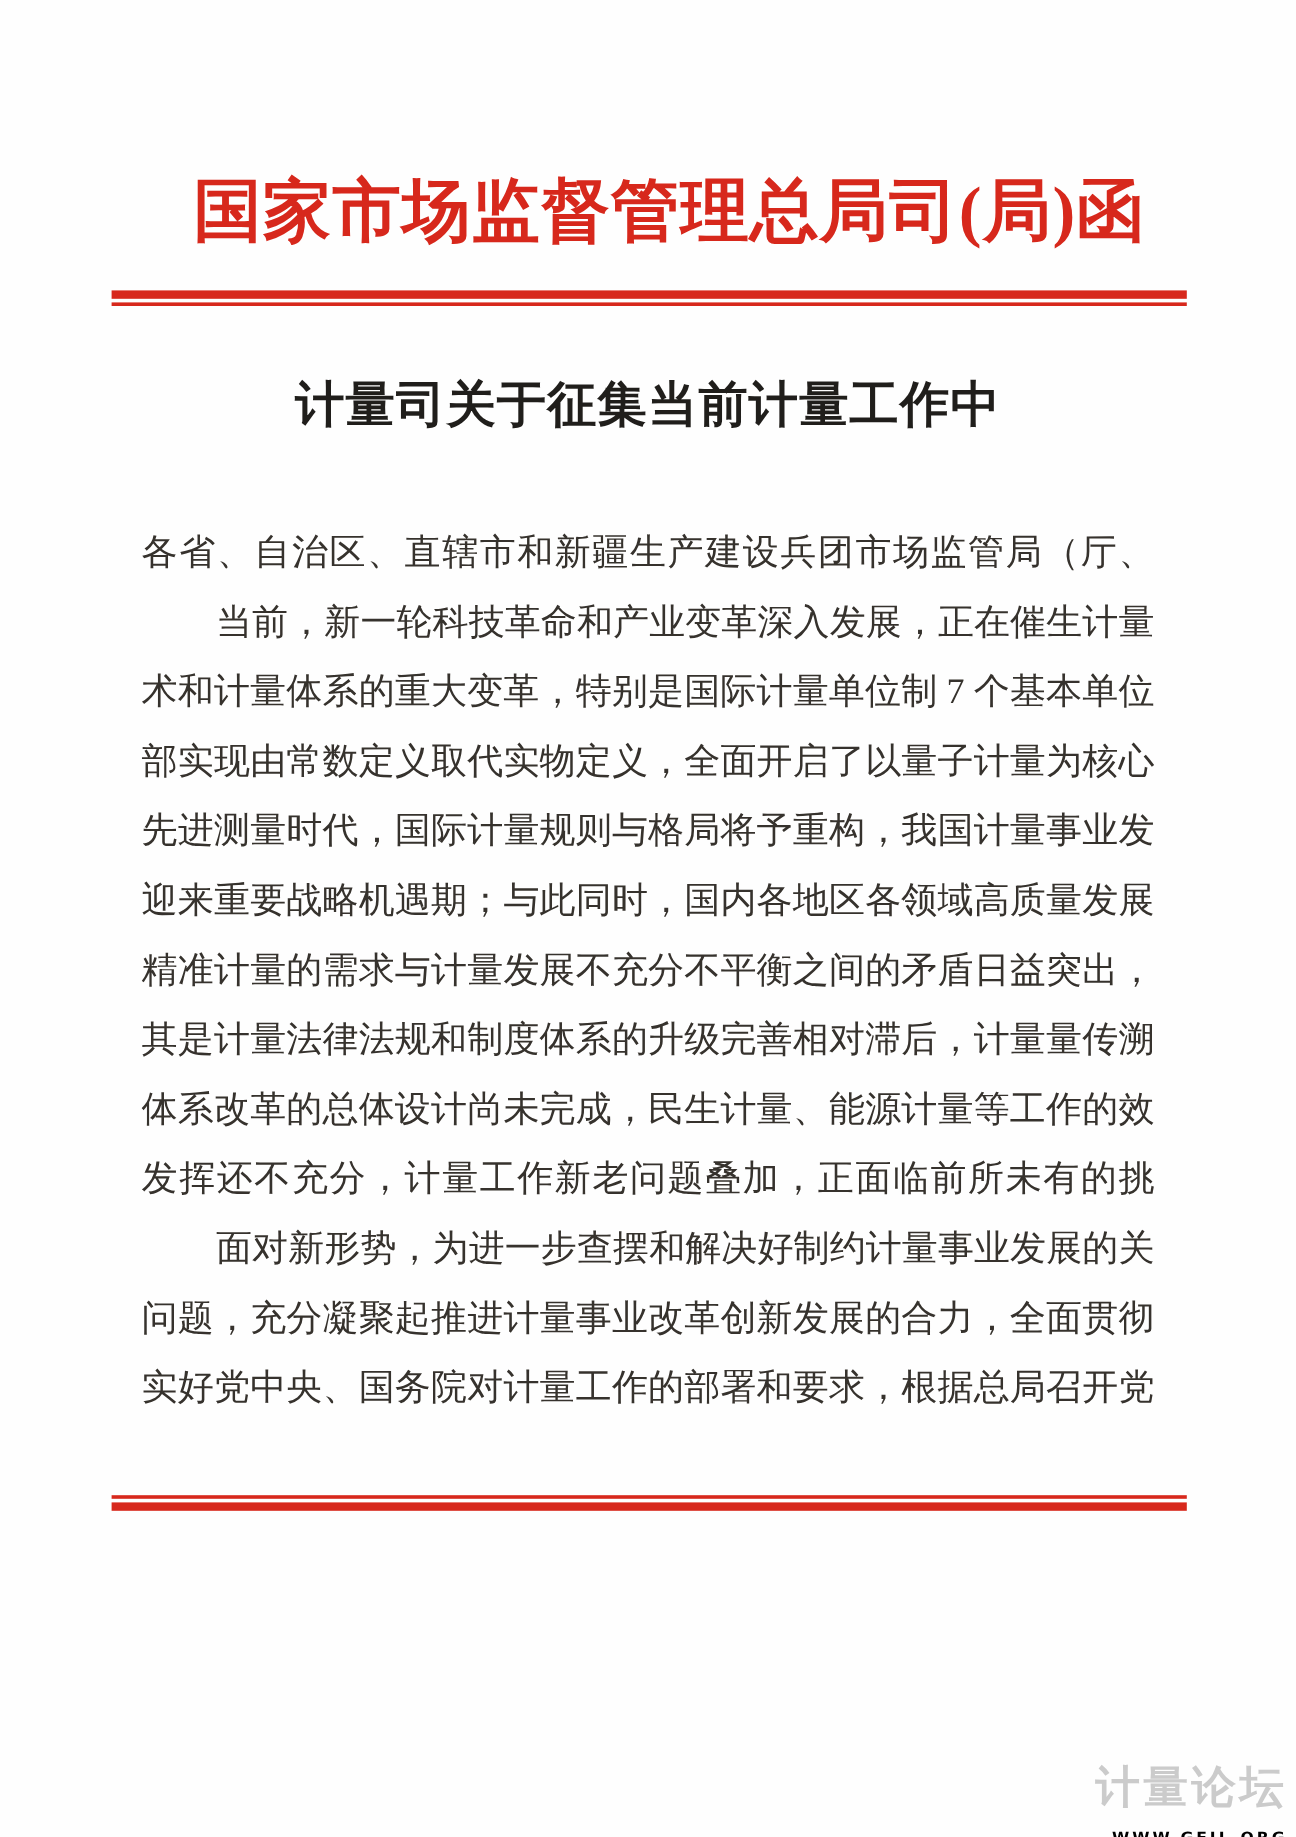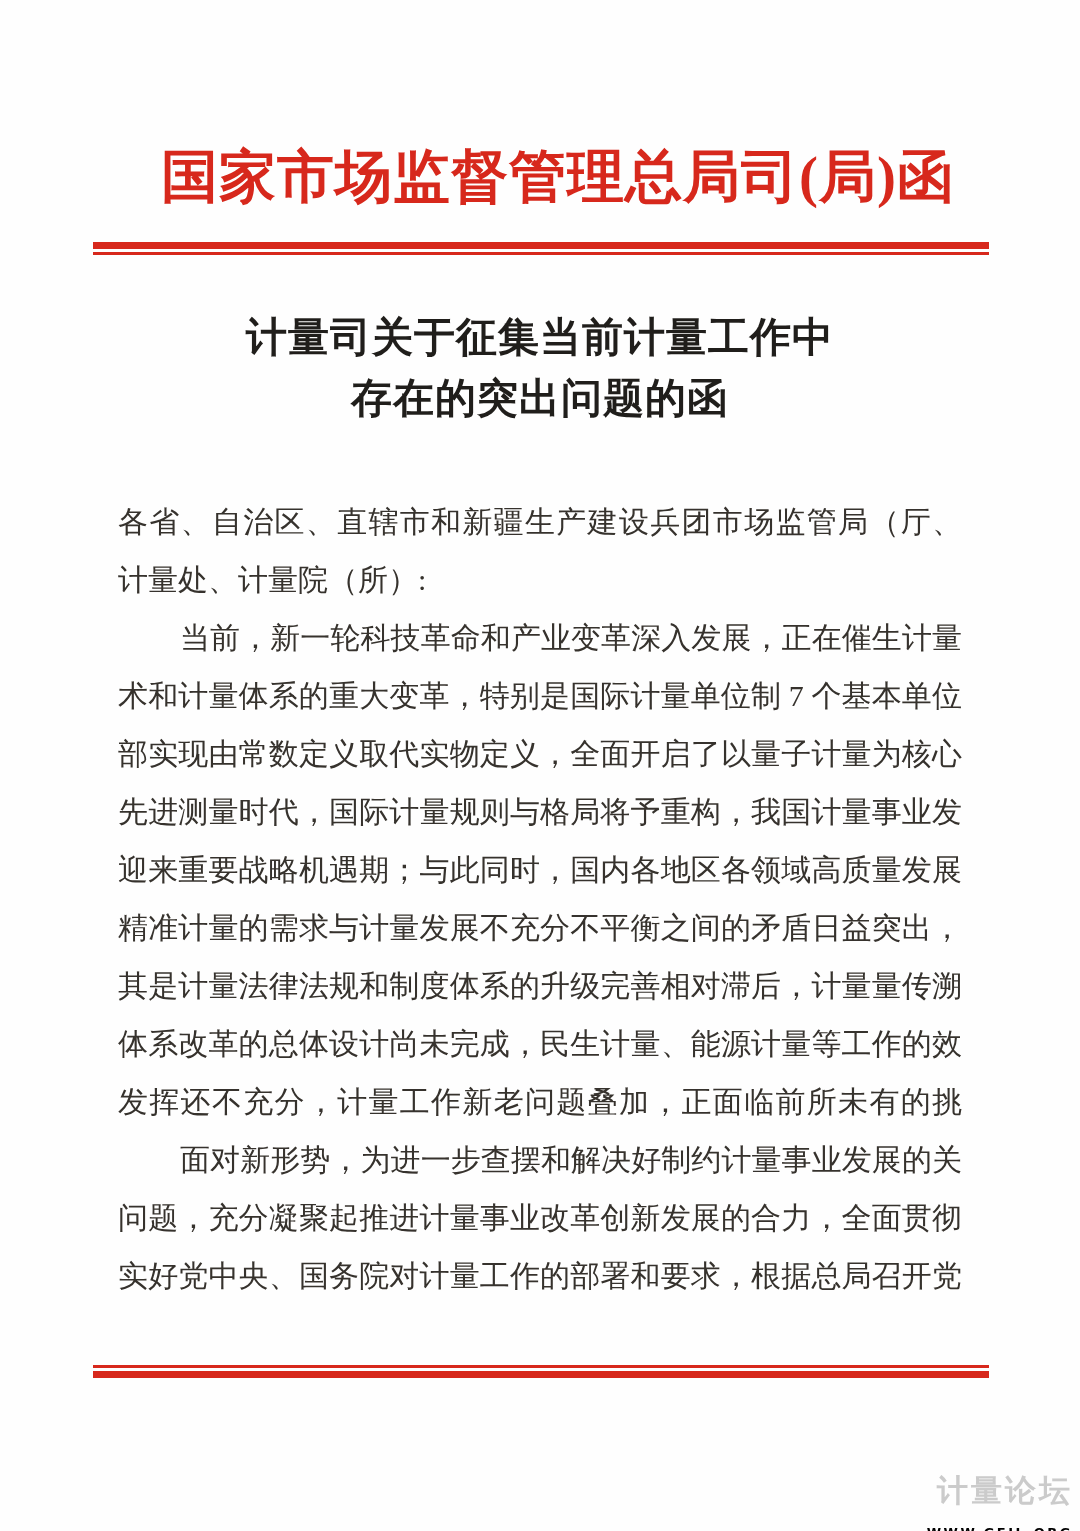--- a/index.html
+++ b/index.html
@@ -75,21 +75,21 @@
   .line.indent{text-indent:62px;}
 
   .watermark{
     position:absolute;
     top:1472px;
     right:7px;
     text-align:right;
     font-family:"DejaVu Sans","Liberation Sans",sans-serif;
   }
   .wm-name{
-    font-size:31px;
+    font-size:37px;
     font-weight:bold;
     letter-spacing:3px;
     color:var(--wm-gray);
     line-height:36px;
   }
   .wm-url{
     font-size:13px;
     font-weight:bold;
     letter-spacing:2.5px;
     color:#000000;
@@ -106,26 +106,24 @@
 
   <div class="divider top">
     <div class="bar thick"></div>
     <div class="gap"></div>
     <div class="bar thin"></div>
   </div>
 
 
   <div class="letter-title">
     <div>计量司关于征集当前计量工作中</div>
-    <div>存在的突出问题的函</div>
   </div>
 
   <div class="body-block">
     <div class="line">各省、自治区、直辖市和新疆生产建设兵团市场监管局（厅、委）</div>
-    <div class="line plain">计量处、计量院（所）:</div>
 
     <div class="line indent">当前，新一轮科技革命和产业变革深入发展，正在催生计量技</div>
     <div class="line">术和计量体系的重大变革，特别是国际计量单位制 7 个基本单位全</div>
     <div class="line">部实现由常数定义取代实物定义，全面开启了以量子计量为核心的</div>
     <div class="line">先进测量时代，国际计量规则与格局将予重构，我国计量事业发展</div>
     <div class="line">迎来重要战略机遇期；与此同时，国内各地区各领域高质量发展对</div>
     <div class="line">精准计量的需求与计量发展不充分不平衡之间的矛盾日益突出，尤</div>
     <div class="line">其是计量法律法规和制度体系的升级完善相对滞后，计量量传溯源</div>
     <div class="line">体系改革的总体设计尚未完成，民生计量、能源计量等工作的效能</div>
     <div class="line">发挥还不充分，计量工作新老问题叠加，正面临前所未有的挑战。</div>

